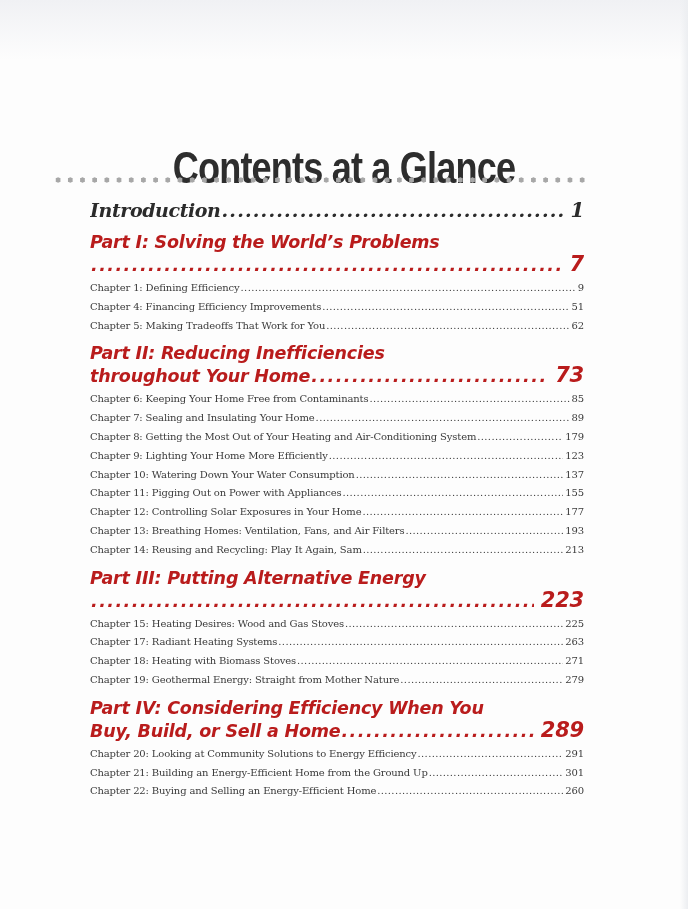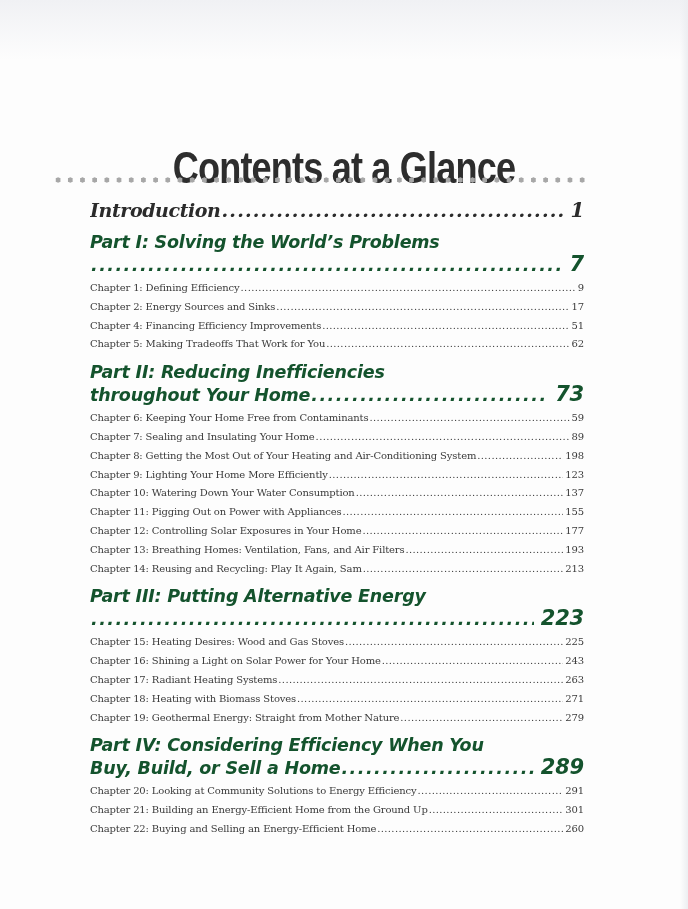--- a/index.html
+++ b/index.html
@@ -57,21 +57,21 @@
       letter-spacing: -0.4px;
       text-align: center;
     }
     .intro .leader::after { letter-spacing: 1.2px; }
     .intro .page { font-size: 20px; margin-left: 6px; }
     .part {
       margin-top: 7px;
       font-family: "DejaVu Sans", sans-serif;
       font-style: italic; font-weight: bold;
       font-size: 17.5px; line-height: 22px;
-      color: #14532d;
+      color: #b91c1c;
       letter-spacing: -0.2px;
     }
     .part .line1 { display: block; height: 22px; }
     .part .entry { height: 24px; }
     .part .leader::after { letter-spacing: 1.5px; }
     .part .page { font-size: 21px; margin-left: 6px; }
     .chapters { margin-top: 2px; }
     .chapter {
       font-family: "DejaVu Serif", serif;
       font-size: 10px; line-height: 18.8px; height: 18.8px;
@@ -105,25 +105,20 @@
       <span class="page">7</span>
     </div>
   </div>
   <div class="chapters">
   <div class="entry chapter">
     <span class="label">Chapter 1: Defining Efficiency</span>
     <span class="leader"></span>
     <span class="page">9</span>
   </div>
 
-  <div class="entry chapter">
-    <span class="label">Chapter 2: Energy Sources and Sinks</span>
-    <span class="leader"></span>
-    <span class="page">17</span>
-  </div>
 
 
   <div class="entry chapter">
     <span class="label">Chapter 4: Financing Efficiency Improvements</span>
     <span class="leader"></span>
     <span class="page">51</span>
   </div>
 
   <div class="entry chapter">
     <span class="label">Chapter 5: Making Tradeoffs That Work for You</span>
@@ -137,33 +132,33 @@
     <div class="entry">
       <span class="line2">throughout Your Home</span>
       <span class="leader"></span>
       <span class="page">73</span>
     </div>
   </div>
   <div class="chapters">
   <div class="entry chapter">
     <span class="label">Chapter 6: Keeping Your Home Free from Contaminants</span>
     <span class="leader"></span>
-    <span class="page">59</span>
+    <span class="page">85</span>
   </div>
 
   <div class="entry chapter">
     <span class="label">Chapter 7: Sealing and Insulating Your Home</span>
     <span class="leader"></span>
     <span class="page">89</span>
   </div>
 
   <div class="entry chapter">
     <span class="label">Chapter 8: Getting the Most Out of Your Heating and Air-Conditioning System</span>
     <span class="leader"></span>
-    <span class="page">198</span>
+    <span class="page">179</span>
   </div>
 
   <div class="entry chapter">
     <span class="label">Chapter 9: Lighting Your Home More Efficiently</span>
     <span class="leader"></span>
     <span class="page">123</span>
   </div>
 
   <div class="entry chapter">
     <span class="label">Chapter 10: Watering Down Your Water Consumption</span>
@@ -203,25 +198,20 @@
       <span class="page">223</span>
     </div>
   </div>
   <div class="chapters">
   <div class="entry chapter">
     <span class="label">Chapter 15: Heating Desires: Wood and Gas Stoves</span>
     <span class="leader"></span>
     <span class="page">225</span>
   </div>
 
-  <div class="entry chapter">
-    <span class="label">Chapter 16: Shining a Light on Solar Power for Your Home</span>
-    <span class="leader"></span>
-    <span class="page">243</span>
-  </div>
 
   <div class="entry chapter">
     <span class="label">Chapter 17: Radiant Heating Systems</span>
     <span class="leader"></span>
     <span class="page">263</span>
   </div>
 
   <div class="entry chapter">
     <span class="label">Chapter 18: Heating with Biomass Stoves</span>
     <span class="leader"></span>

